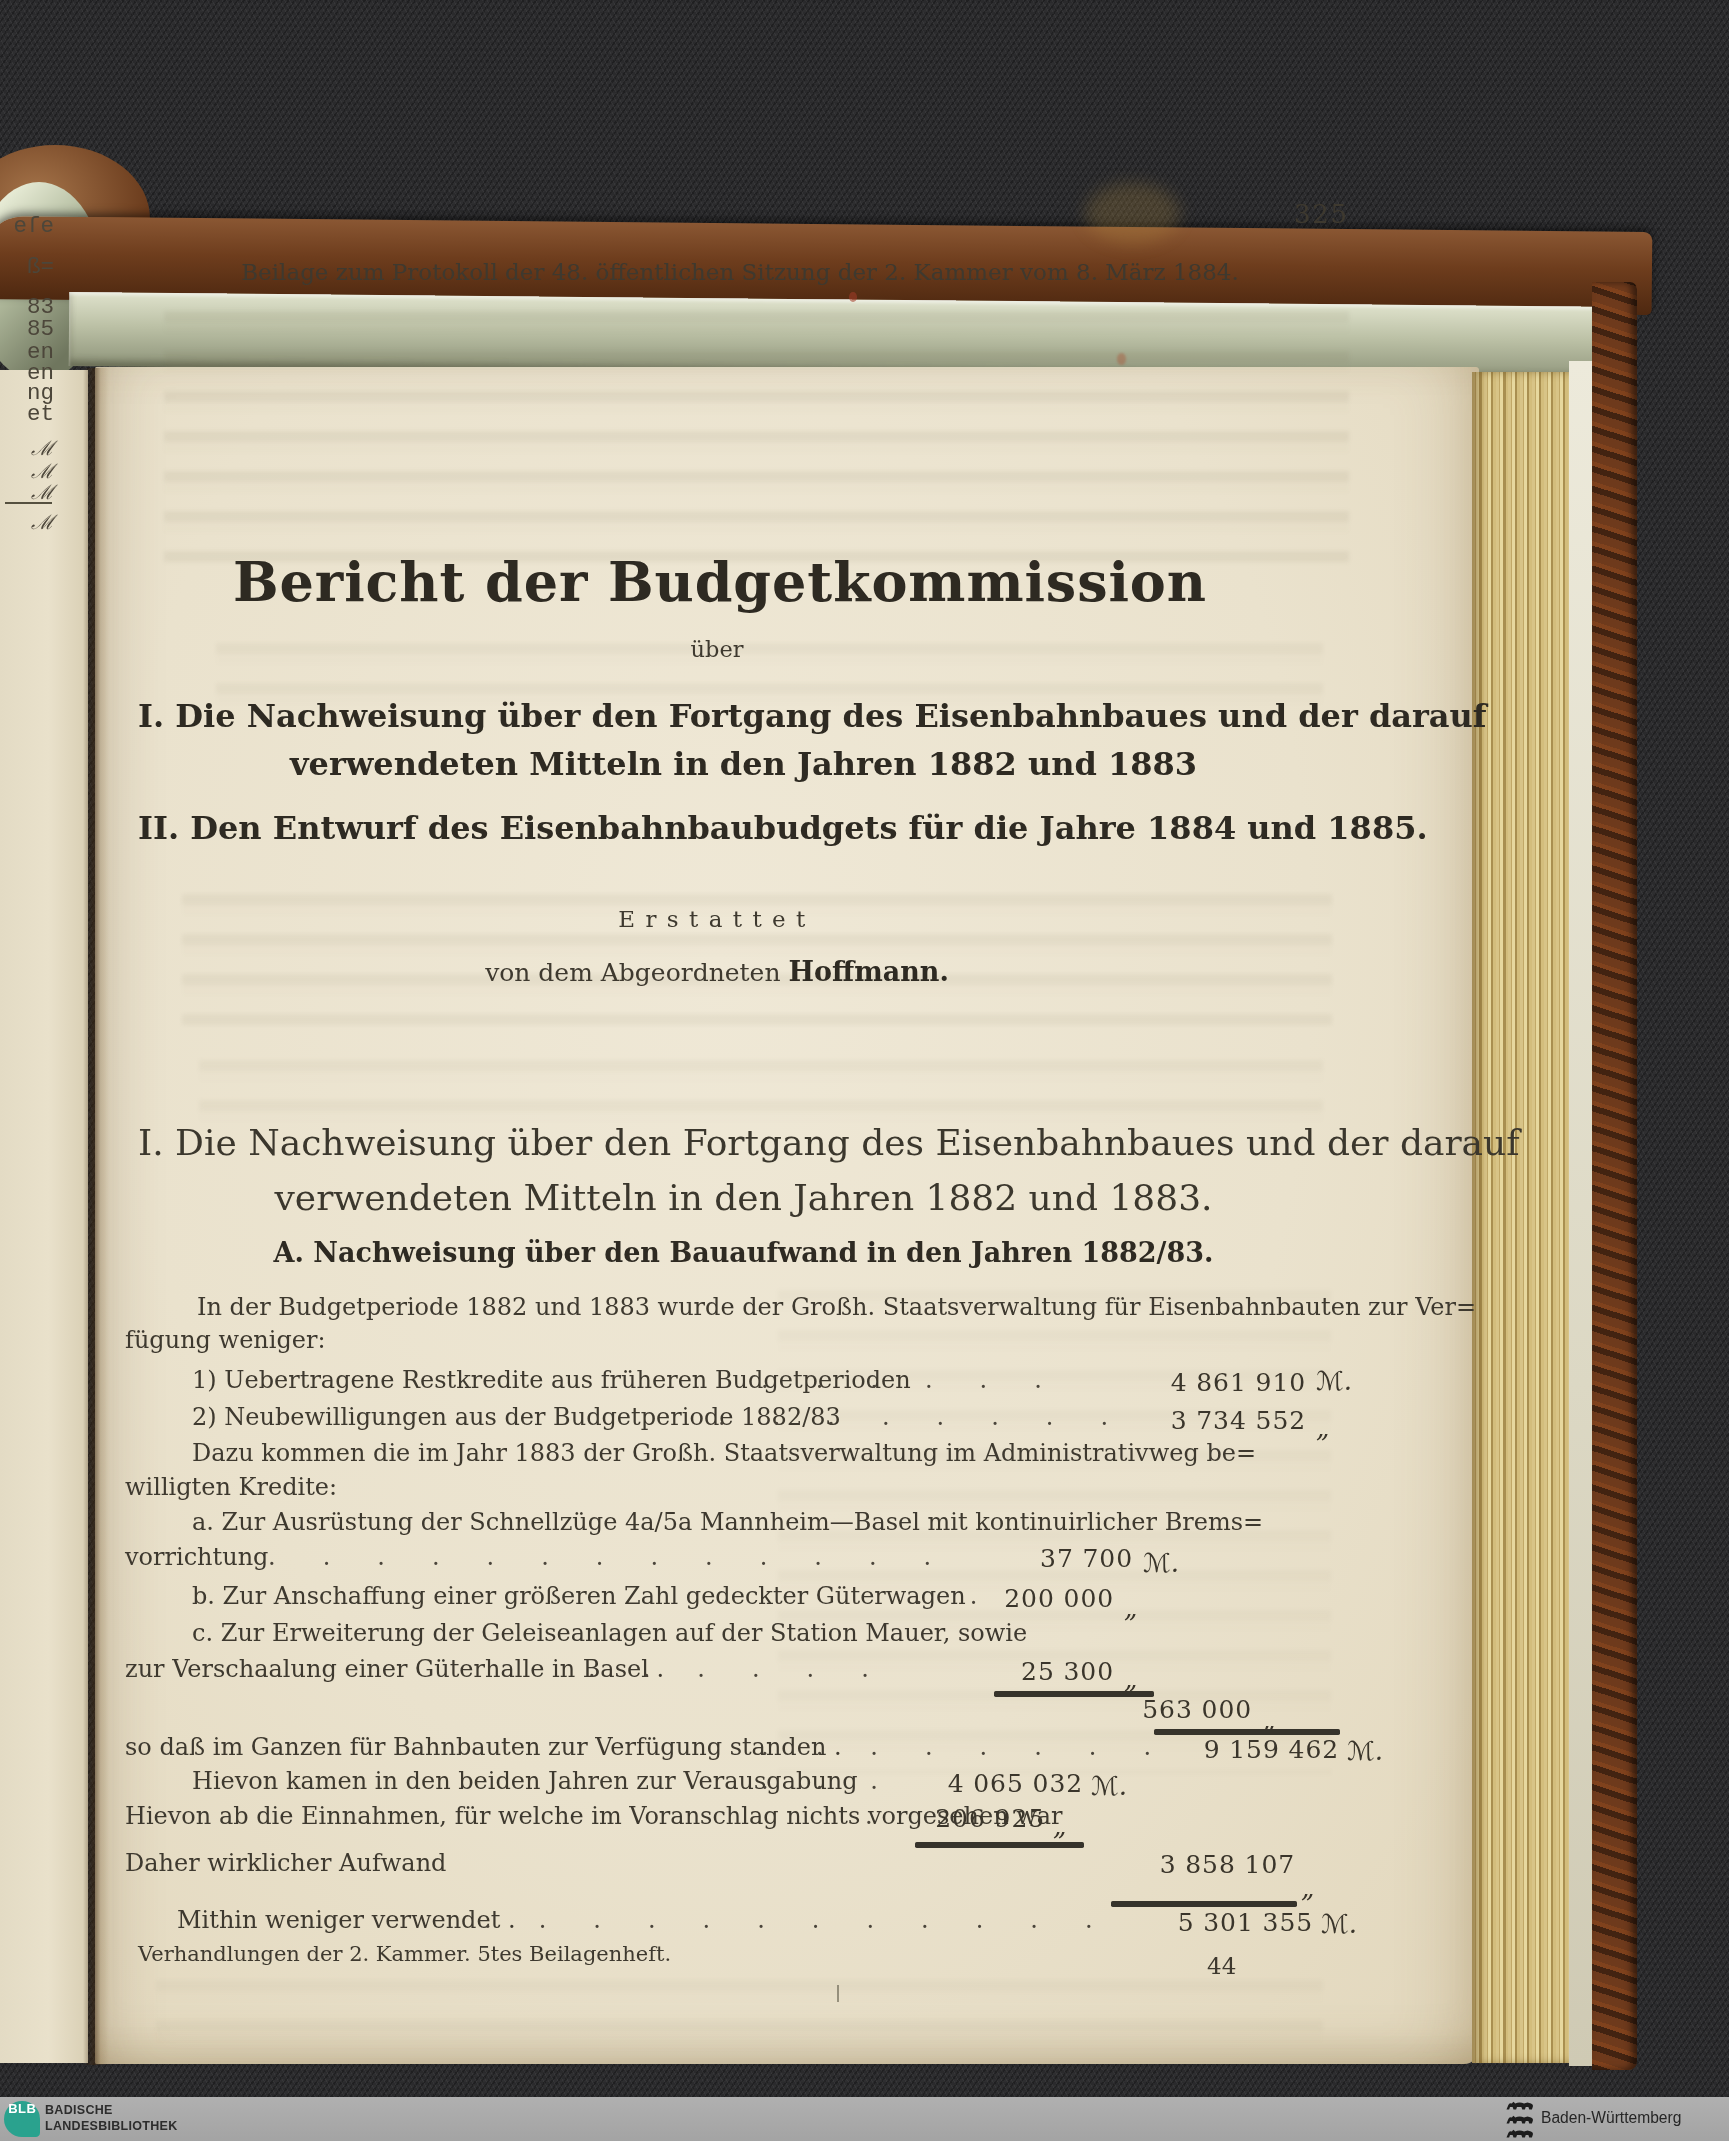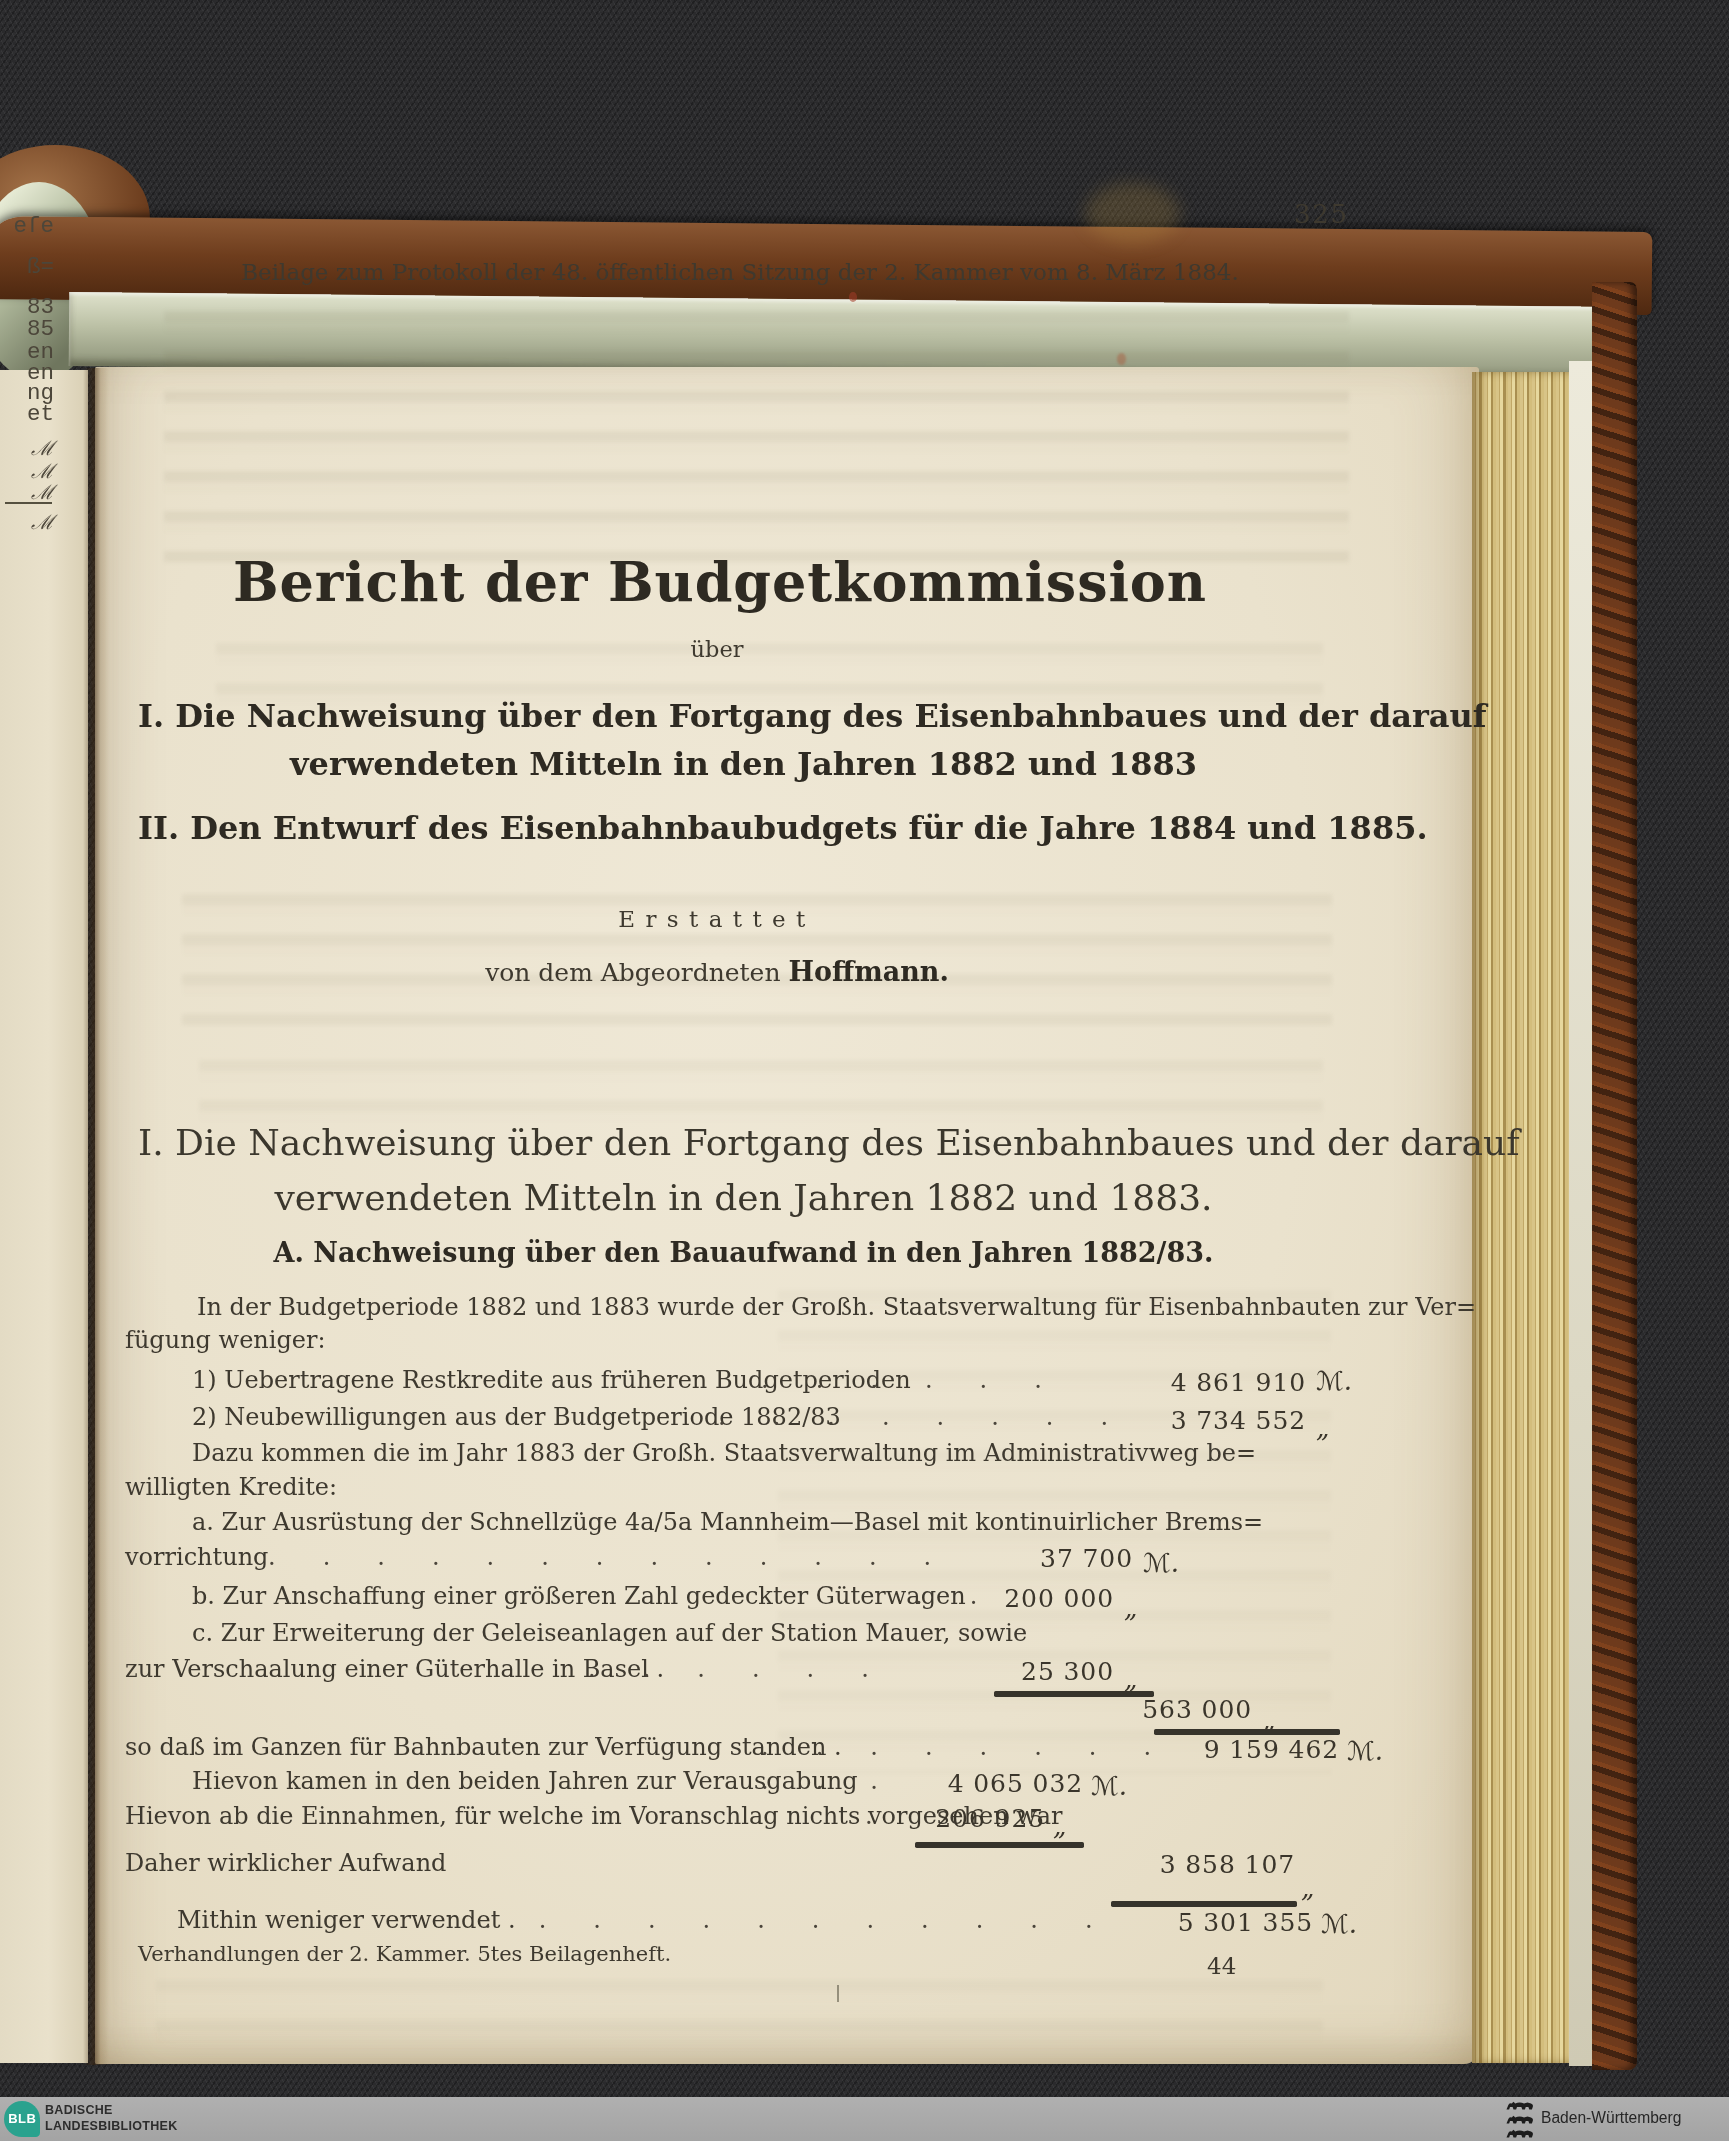--- a/index.html
+++ b/index.html
@@ -63,21 +63,21 @@
   .unit{position:absolute;font-style:italic;font-size:26px;color:#3a352b;font-family:"DejaVu Serif","DejaVu Sans",serif;}
   .rule{position:absolute;height:6px;background:#36332b;border-radius:1.7px;}
   .frag{position:absolute;left:0;width:54px;text-align:right;font-size:22.5px;color:#4c463a;font-family:Liberation Mono, monospace;}
   .fragm{font-style:italic;font-size:20px;}
   .fragline{position:absolute;left:5.2px;width:47px;height:1.7px;background:#55503f;}
   .tick{position:absolute;left:837px;top:1985px;width:1.7px;height:17.3px;background:rgba(70,65,50,0.5);}
   
   .viewer-bar{left:0;top:2097px;width:1729px;height:45px;background:linear-gradient(180deg,#b0b0b0,#a3a3a3);
     font-family:"Liberation Sans", sans-serif;}
   .blb-logo{position:absolute;left:4.3px;top:3.5px;width:36px;height:36px;background:#2aa28e;
-    border-radius:50% 50% 12% 50%;display:flex;align-items:center;justify-content:center;}
+    border-radius:50% 50% 12% 50%;display:flex;justify-content:center;}
   .blb-abbr{color:#fff;font-weight:bold;font-size:13px;letter-spacing:0.4px;}
   .blb-line{position:absolute;left:45px;font-size:12.5px;font-weight:bold;color:#2d2d2d;letter-spacing:0.3px;}
   .bw-label{position:absolute;left:1541px;top:12px;font-size:15.6px;color:#262626;}
   .lions{position:absolute;left:1503px;top:1.7px;}
 </style>
 </head>
 <body>
 
 <div id="canvas">
 

